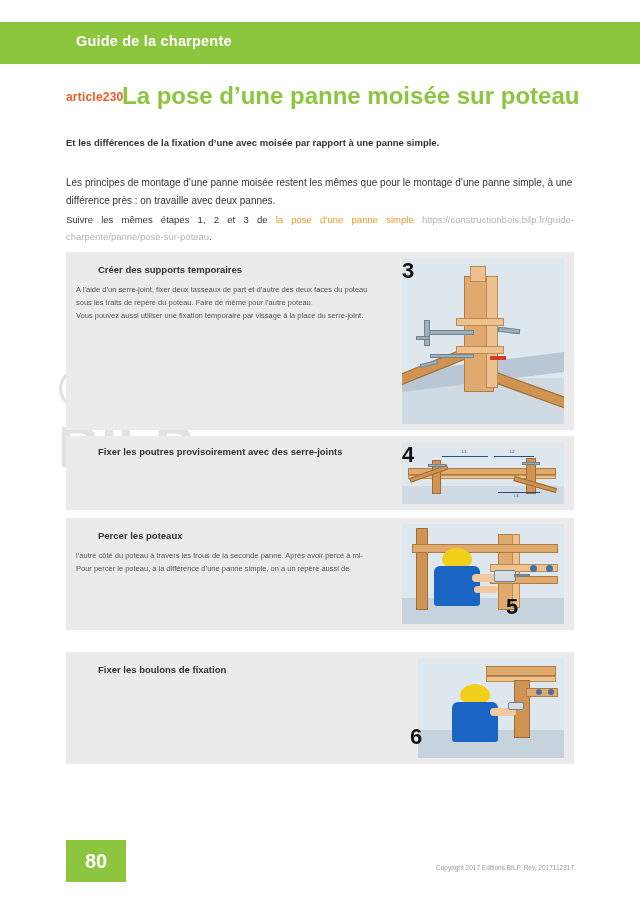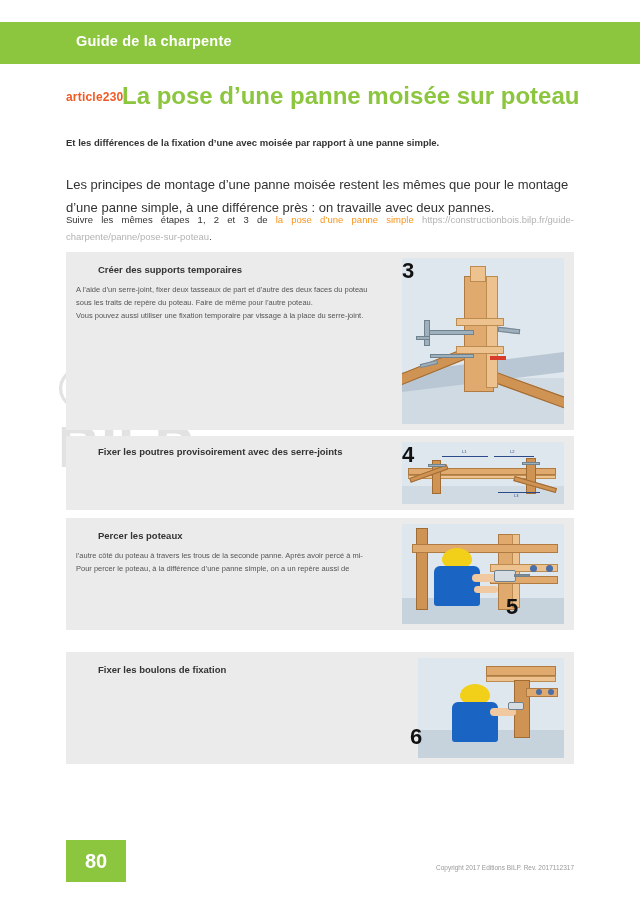--- a/index.html
+++ b/index.html
@@ -82,21 +82,21 @@
     font-size: 9.5px;
     font-weight: bold;
     color: #333333;
   }
 
   
   .para-1 {
     position: absolute;
     left: 66px; top: 174px;
     width: 508px;
-    font-size: 13px;
+    font-size: 10px;
     color: #333333;
     line-height: 1.75;
   }
   .para-2 {
     position: absolute;
     left: 66px; top: 212px;
     width: 508px;
     font-size: 9.5px;
     color: #333333;
     line-height: 1.75;

